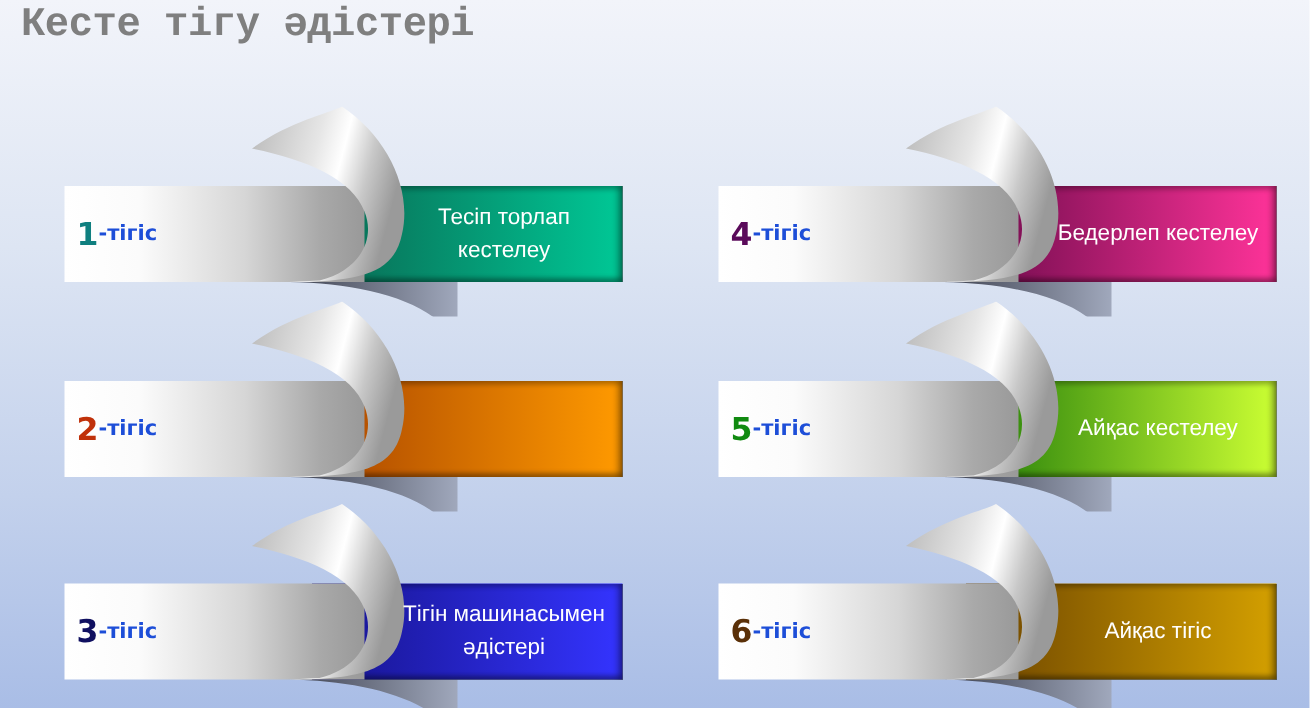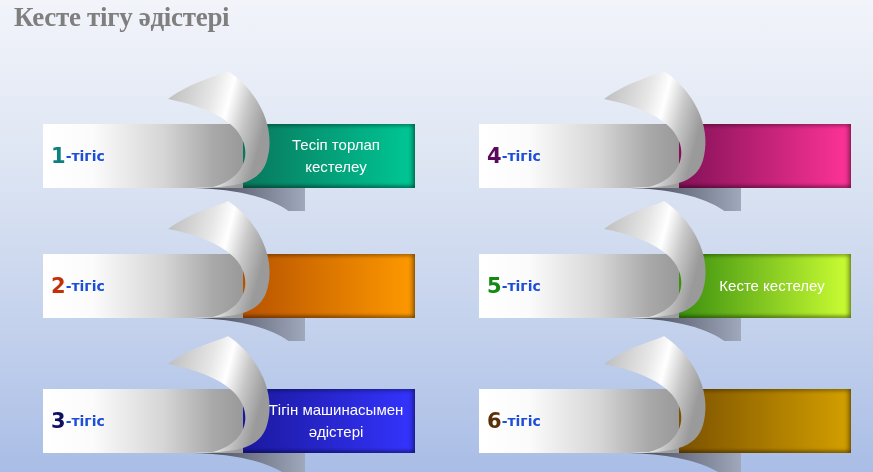--- a/index.html
+++ b/index.html
@@ -3,21 +3,21 @@
 <meta charset="utf-8">
 <style>
   html, body { margin: 0; padding: 0; }
   body {
     width: 873px; height: 472px; overflow: hidden; position: relative;
     background: linear-gradient(180deg, #f2f4fa 0%, #dde5f3 35%, #c3d1ec 70%, #a9bde6 100%);
     font-family: "DejaVu Sans", sans-serif;
   }
   .title {
     position: absolute; left: 14px; top: 2px;
-    font-family: Liberation Serif, serif;
+    font-family: Liberation Mono, monospace;
     font-weight: bold; font-size: 27px; color: #7f7f7f;
     letter-spacing: -0.3px;
   }
   .item { position: absolute; width: 380px; height: 140px; }
   .shadow-tail { position: absolute; left: 0; top: 0; width: 380px; height: 140px; }
   .bar-color {
     position: absolute; top: 53px; height: 64px; left: 165px; width: 207px;
     box-shadow: inset -3px 0 4px rgba(0,0,0,0.35), inset 0 3px 3px rgba(0,0,0,0.15), inset 0 -3px 3px rgba(0,0,0,0.25);
   }
   .bar-white {
@@ -93,49 +93,51 @@
     </svg>
     <div class="bar-color" style="background: linear-gradient(90deg, rgb(106, 10, 74) 0%, rgb(255, 51, 153) 100%);"></div>
     <div class="bar-white"></div>
     <svg class="curl" viewBox="0 0 380 140">
       <path d="M125 28 C 150 10, 175 5, 185 0 C 215 20, 232 55, 225 85 C 220 110, 200 117, 150 117 L 170 116 C 195 110, 208 90, 200 70 C 192 48, 160 35, 125 28 Z" fill="url(#curlGrad)"></path>
     </svg>
     <div class="label">
       <span class="num" style="color: rgb(90, 10, 90);">4</span>
         <span class="suffix">-тігіс</span>
     </div>
+    <div class="desc">Бедерлеп кестелеу</div>
   </div>
     <div class="item" style="left: 479px; top: 201px;">
     <svg class="shadow-tail" viewBox="0 0 380 140">
       <path d="M150 117 C 200 118, 250 130, 262 160 L 262 117 Z" fill="url(#shadowGrad)"></path>
     </svg>
     <div class="bar-color" style="background: linear-gradient(90deg, rgb(30, 122, 8) 0%, rgb(204, 255, 51) 100%);"></div>
     <div class="bar-white"></div>
     <svg class="curl" viewBox="0 0 380 140">
       <path d="M125 28 C 150 10, 175 5, 185 0 C 215 20, 232 55, 225 85 C 220 110, 200 117, 150 117 L 170 116 C 195 110, 208 90, 200 70 C 192 48, 160 35, 125 28 Z" fill="url(#curlGrad)"></path>
     </svg>
     <div class="label">
       <span class="num" style="color: rgb(16, 138, 16);">5</span>
         <span class="suffix">-тігіс</span>
     </div>
-    <div class="desc">Кесте кестелеу</div>
+    <div class="desc">Айқас кестелеу</div>
   </div>
     <div class="item" style="left: 479px; top: 336px;">
     <svg class="shadow-tail" viewBox="0 0 380 140">
       <path d="M150 117 C 200 118, 250 130, 262 160 L 262 117 Z" fill="url(#shadowGrad)"></path>
     </svg>
     <div class="bar-color" style="background: linear-gradient(90deg, rgb(106, 66, 0) 0%, rgb(212, 160, 0) 100%);"></div>
     <div class="bar-white"></div>
     <svg class="curl" viewBox="0 0 380 140">
       <path d="M125 28 C 150 10, 175 5, 185 0 C 215 20, 232 55, 225 85 C 220 110, 200 117, 150 117 L 170 116 C 195 110, 208 90, 200 70 C 192 48, 160 35, 125 28 Z" fill="url(#curlGrad)"></path>
     </svg>
     <div class="label">
       <span class="num" style="color: rgb(90, 48, 8);">6</span>
         <span class="suffix">-тігіс</span>
     </div>
+    <div class="desc">Айқас тігіс</div>
   </div>
   </div>
 
 <svg width="0" height="0" style="position:absolute">
   <defs>
     <linearGradient id="curlGrad" x1="0" y1="0" x2="1" y2="0.3">
       <stop offset="0%" stop-color="#b8b8b8"></stop>
       <stop offset="45%" stop-color="#e6e6e6"></stop>
       <stop offset="62%" stop-color="#ffffff"></stop>
       <stop offset="80%" stop-color="#c8c8c8"></stop>

